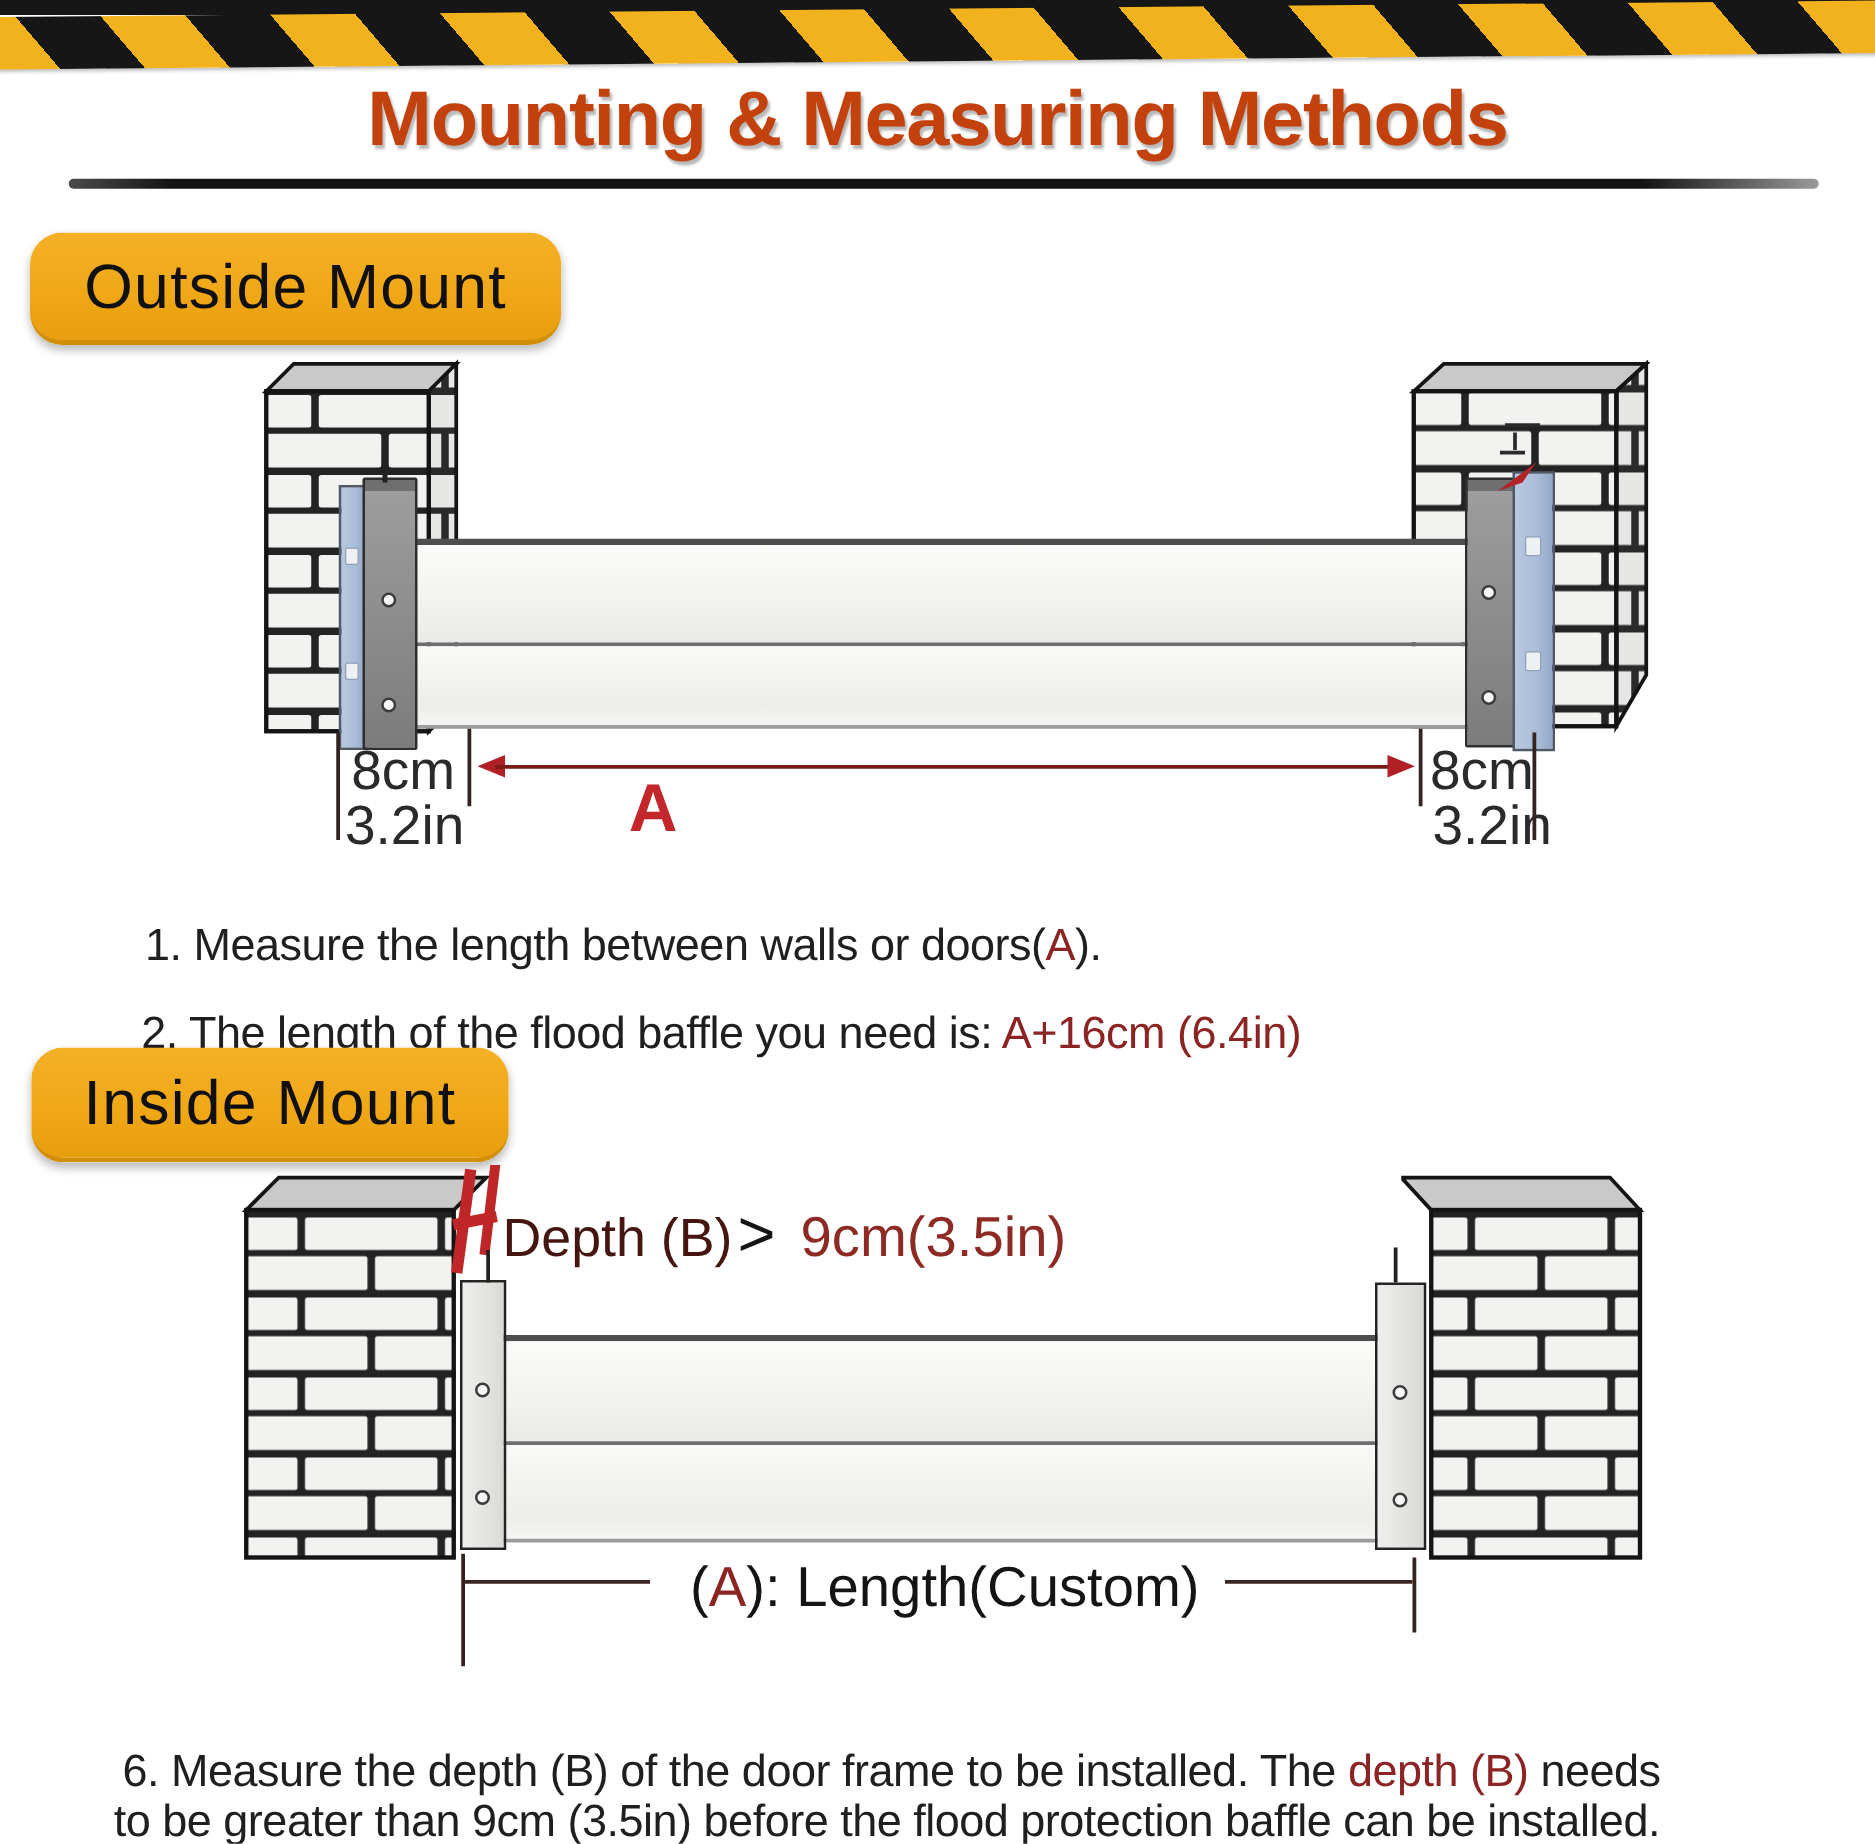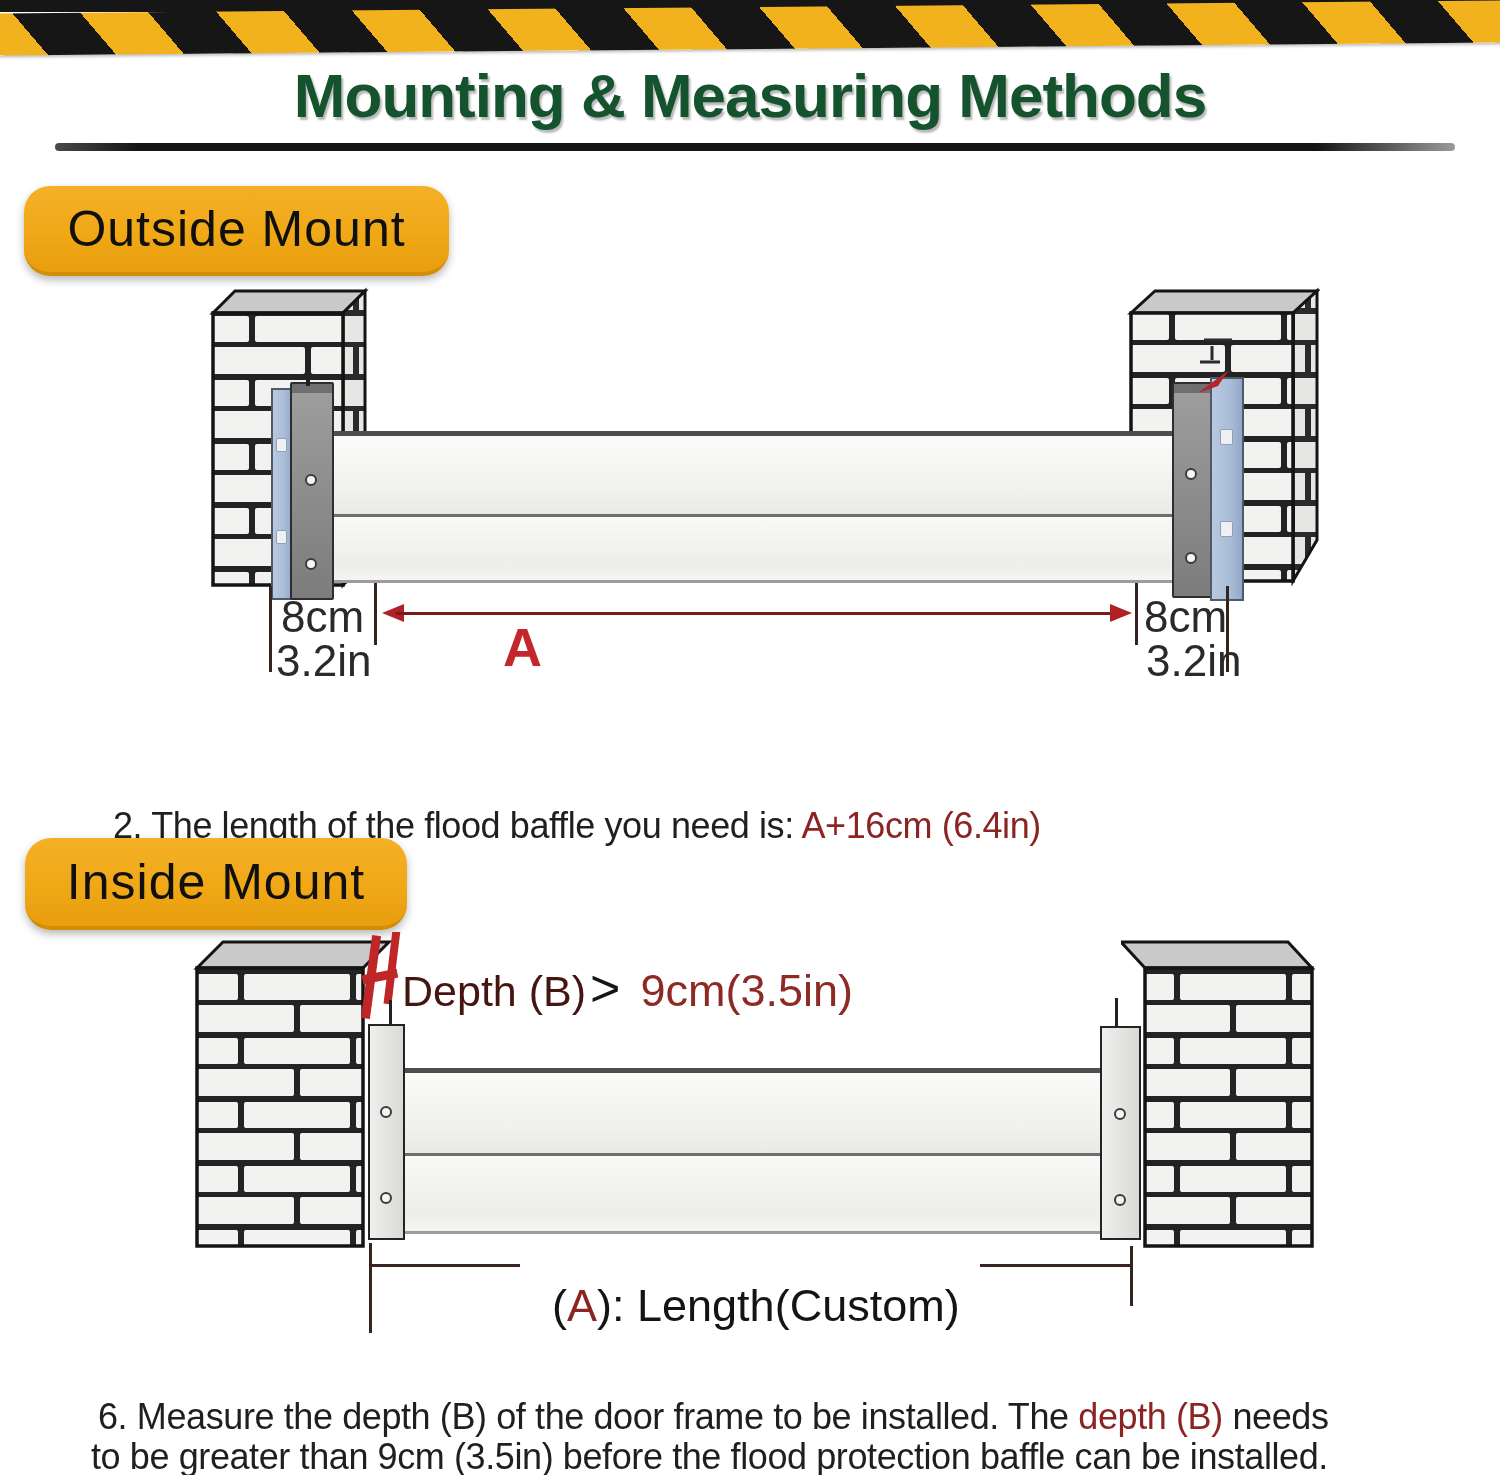--- a/index.html
+++ b/index.html
@@ -11,21 +11,21 @@
   body{width:1500px;height:1475px;background:#ffffff;font-family:"Liberation Sans","DejaVu Sans",sans-serif;color:var(--ink);overflow:hidden;}
   .canvas{position:relative;width:1500px;height:1475px;background:#fff;}
   .abs{position:absolute;}
   .nowrap{white-space:nowrap;}
 
   
   .tape-black-top{left:0;top:0;width:1500px;height:12px;background:var(--tape-black);}
   .tape{left:-20px;top:7px;width:1540px;height:42px;transform:rotate(-0.5deg);
         background:repeating-linear-gradient(50deg,var(--tape-yellow) 0 52px,var(--tape-black) 52px 104px);
         box-shadow:0 2px 3px rgba(0,0,0,.25);}
-  .page-title{left:0;top:60px;width:1500px;text-align:center;font-size:62px;font-weight:bold;letter-spacing:-1px;color:#14532d;text-shadow:2px 3px 2px rgba(0,0,0,.28);}
+  .page-title{left:0;top:60px;width:1500px;text-align:center;font-size:62px;font-weight:bold;letter-spacing:-1px;color:#c2410c;text-shadow:2px 3px 2px rgba(0,0,0,.28);}
   .title-underline{left:55px;top:143px;width:1400px;height:8px;border-radius:4px;
         background:linear-gradient(90deg,#4a4a4a,#141414 6%,#141414 90%,#9a9a9a);}
 
   
   .badge{background:linear-gradient(180deg,#f4b027,var(--badge-yellow) 55%,#e89e0e);
          border-bottom:4px solid var(--badge-edge);border-radius:26px;
          box-shadow:0 4px 8px rgba(0,0,0,.28);display:flex;align-items:center;justify-content:center;
          font-size:50px;color:#101010;letter-spacing:1px;}
   .badge-outside{left:24px;top:186px;width:425px;height:86px;}
   .badge-inside{left:25px;top:838px;width:382px;height:88px;}
@@ -56,21 +56,21 @@
   .mlabel{font-size:44px;color:#2a2a2a;}
   .alabel{display:flex;align-items:baseline;}
   .alabel .big-a{font-size:54px;font-weight:bold;color:var(--accent-red);}
   .alabel .rest{font-size:39px;color:#1d1d1d;letter-spacing:-.5px;}
 
   .depth-label{display:flex;align-items:baseline;white-space:nowrap;}
   .depth-label .d1{font-size:43px;color:var(--deep-maroon);}
   .depth-label .gt{font-size:52px;color:#151515;margin:0 4px;}
   .depth-label .d2{font-size:45px;color:#8E2A24;margin-left:16px;}
 
-  .len-label{font-size:45px;color:#141414;white-space:nowrap;margin-top:36px;}
+  .len-label{font-size:45px;color:#141414;white-space:nowrap;}
   .len-label .red-a{color:var(--dark-red);}
 
   .step{font-size:36px;letter-spacing:-.4px;color:var(--ink);}
   .step .red{color:var(--dark-red);}
 </style>
 </head>
 <body>
 
 <div class="canvas">
 
@@ -152,20 +152,23 @@
 
   <div class="abs alabel nowrap" style="left:503px;top:616px">
     <span class="big-a">A</span>
   </div>
 
   <div class="abs vline" style="left:1135px;top:583px;height:62px"></div>
   <div class="abs mlabel nowrap" style="left:1144px;top:592px">8cm</div>
   <div class="abs mlabel nowrap" style="left:1146px;top:636px">3.2in</div>
   <div class="abs vline" style="left:1226px;top:586px;height:86px"></div>
 
+  <div class="abs step nowrap" style="left:116px;top:735px">
+    <span>1. Measure the length between walls or doors(</span><span class="red">A</span><span>).</span>
+  </div>
   <div class="abs step nowrap" style="left:113px;top:805px">
     <span>2. The length of the flood baffle you need is: </span><span class="red">A+16cm (6.4in)</span>
   </div>
 
   <div class="abs badge badge-inside">
     <span>Inside Mount</span>
   </div>
 
   <svg class="abs" style="left:185px;top:938px" width="212" height="315" viewBox="0 0 212 315">
     <polygon points="12,30 178,30 204,4 38,4" fill="#c9c9c9" stroke="#141414" stroke-width="3"></polygon>

